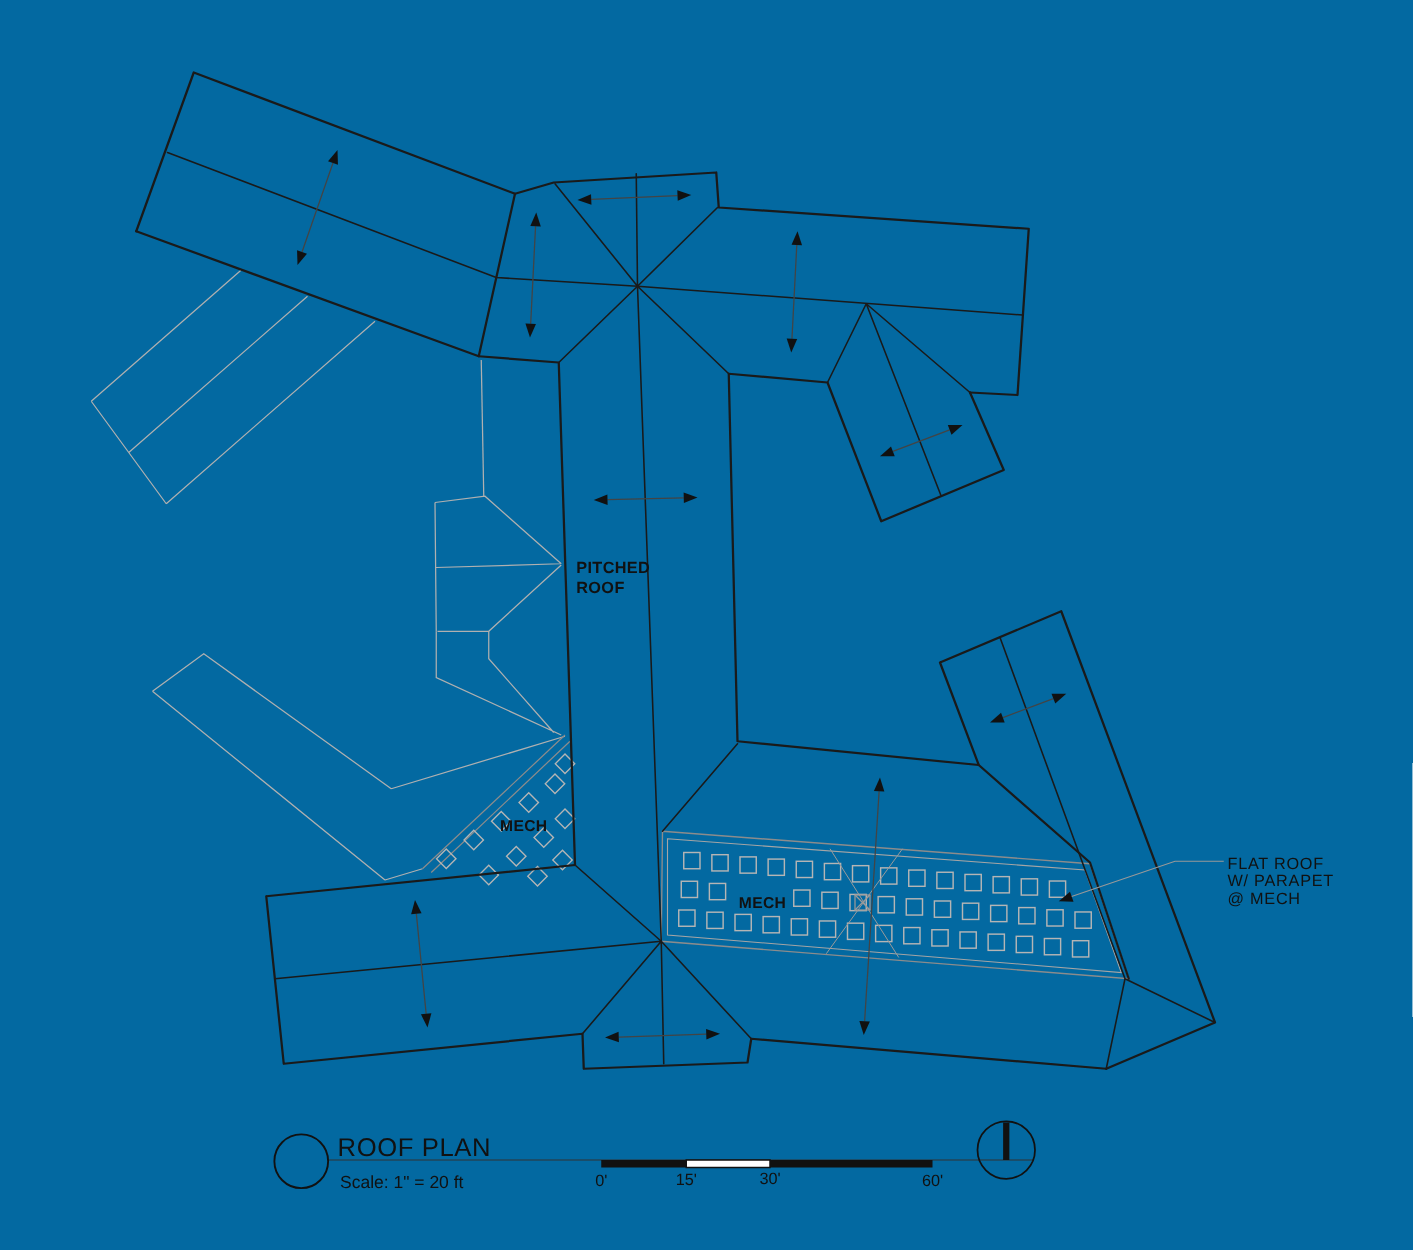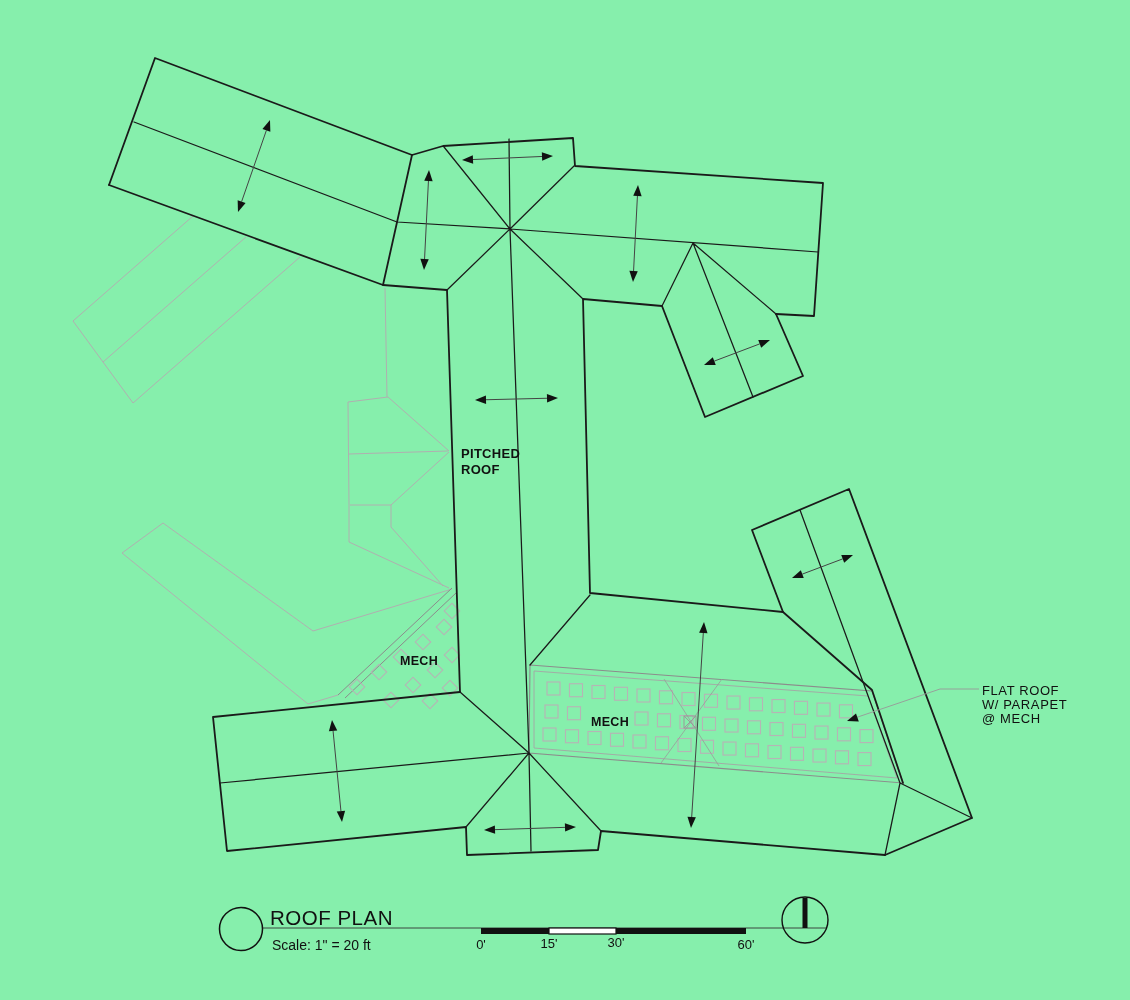--- a/index.html
+++ b/index.html
@@ -1,16 +1,16 @@
 <!DOCTYPE html>
 <html><head>
 <meta charset="utf-8">
 <style>
   html,body{margin:0;padding:0;background:#ffffff;}
-  .page{width:1130px;height:1000px;background:#86efac;position:relative;overflow:hidden;}
+  .page{width:1130px;height:1000px;background:#0369a1;position:relative;overflow:hidden;}
   svg{display:block;}
   text{font-family:"Liberation Sans", sans-serif; fill:#111;}
   .lbl-bold{font-weight:bold;font-size:13px;letter-spacing:.3px;}
   .lbl-note{font-size:13px;letter-spacing:.6px;}
   .ttl{font-size:20.5px;letter-spacing:.5px;}
   .scl{font-size:14px;}
   .tick{font-size:13px;text-anchor:middle;}
 </style>
 </head>
 <body>

